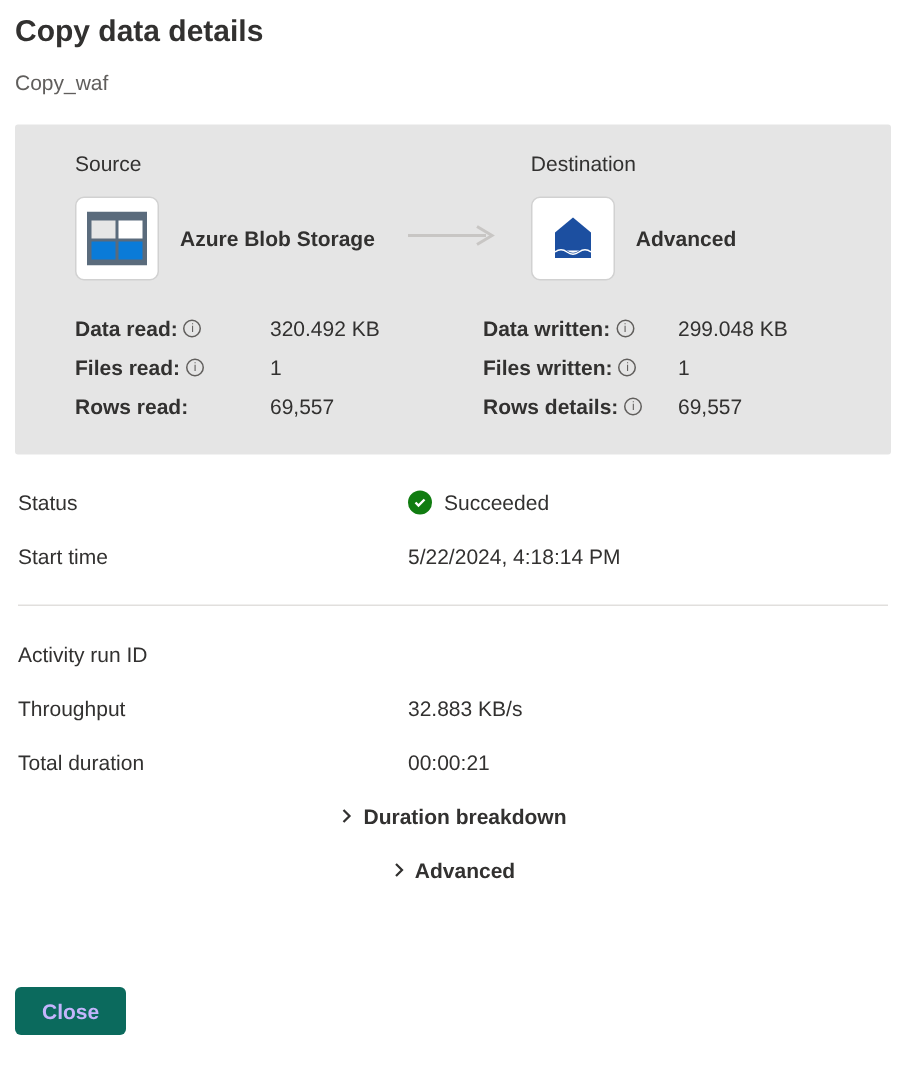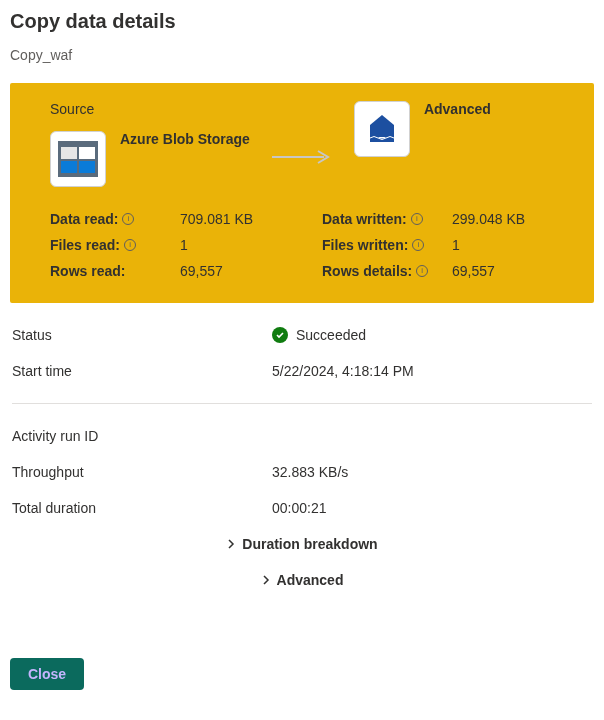--- a/index.html
+++ b/index.html
@@ -15,21 +15,21 @@
     font-size: 20px;
     font-weight: 600;
     margin-bottom: 14px;
   }
   .subtitle {
     font-size: 14px;
     color: #605e5c;
     margin-bottom: 20px;
   }
   .summary-card {
-    background: #eab308;
+    background: #e5e5e5;
     padding: 18px 40px 24px 40px;
     border-radius: 2px;
     margin-bottom: 24px;
   }
   .src-dest-row {
     display: flex;
     align-items: flex-start;
     gap: 20px;
     margin-bottom: 24px;
   }
@@ -38,21 +38,21 @@
     flex-direction: column;
     gap: 8px;
   }
   .sd-heading {
     font-size: 14px;
     color: #323130;
     margin-bottom: 6px;
   }
   .sd-row {
     display: flex;
-    align-items: flex-start;
+    align-items: center;
     gap: 14px;
   }
   .icon-tile {
     width: 56px;
     height: 56px;
     border: 1px solid #d1d1d1;
     border-radius: 6px;
     background: #ffffff;
     display: flex;
     align-items: center;
@@ -192,41 +192,42 @@
     </div>
 
     <div class="arrow-wrap">
       <svg width="64" height="14" viewBox="0 0 64 14">
         <line x1="2" y1="7" x2="54" y2="7" stroke="#c8c6c4" stroke-width="2"></line>
         <polyline points="48,1 58,7 48,13" fill="none" stroke="#c8c6c4" stroke-width="2"></polyline>
       </svg>
     </div>
 
     <div class="dest-block">
+      <div class="sd-heading">Destination</div>
       <div class="sd-row">
         <div class="icon-tile">
           <svg width="36" height="36" viewBox="0 0 36 36">
             <path d="M18 4 L30 14 L30 26 L6 26 L6 14 Z" fill="#1c4fa0"></path>
             <path d="M6 26 Q10 23 14 26 T22 26 T30 26 L30 31 L6 31 Z" fill="#1c4fa0"></path>
             <path d="M6 27 Q10 24 14 27 T22 27 T30 27" fill="none" stroke="#ffffff" stroke-width="1"></path>
           </svg>
         </div>
         <div class="sd-label">Advanced</div>
       </div>
     </div>
   </div>
 
   <div class="stats-row">
     <div class="stats-col">
       <div class="stat-row">
         <div class="stat-label">
             <strong>Data read:</strong>
             <span class="info-icon">i</span>
           </div>
-        <div class="stat-value">709.081 KB</div>
+        <div class="stat-value">320.492 KB</div>
       </div>
       <div class="stat-row">
         <div class="stat-label">
             <strong>Files read:</strong>
             <span class="info-icon">i</span>
           </div>
         <div class="stat-value">1</div>
       </div>
       <div class="stat-row">
         <div class="stat-label">

